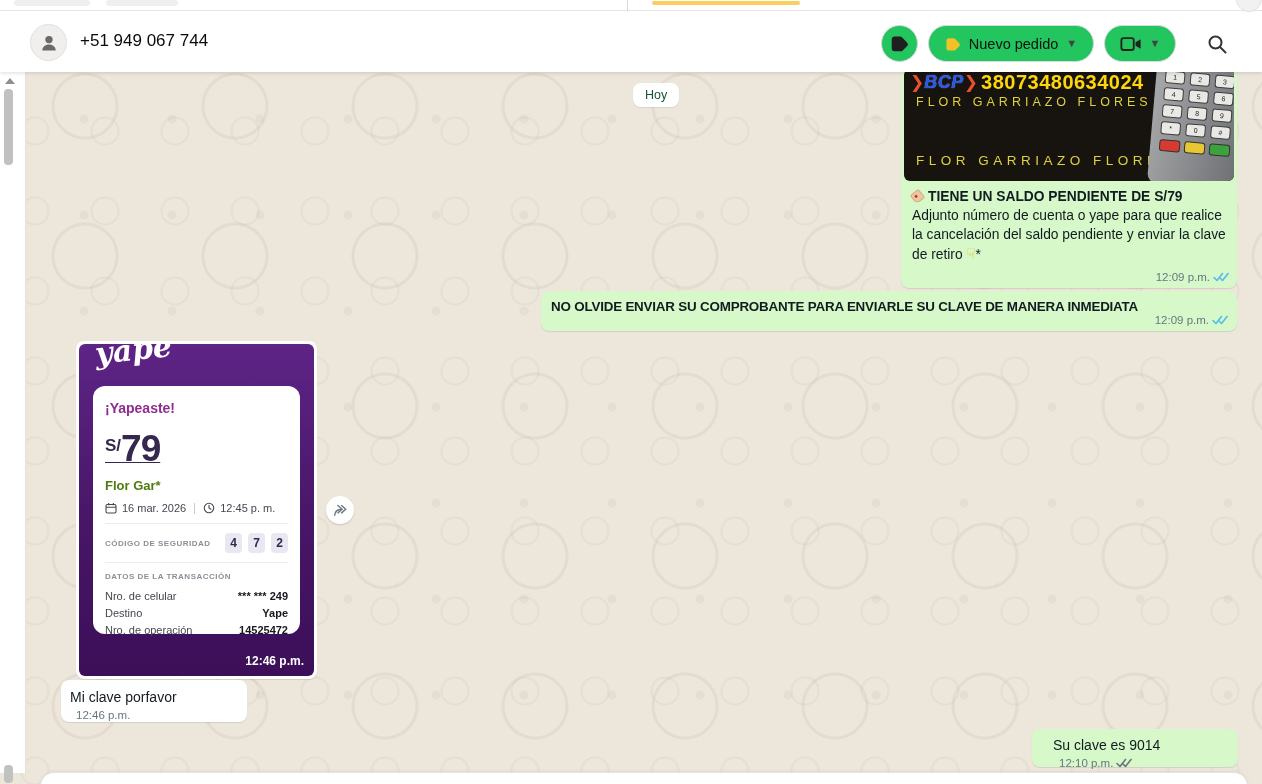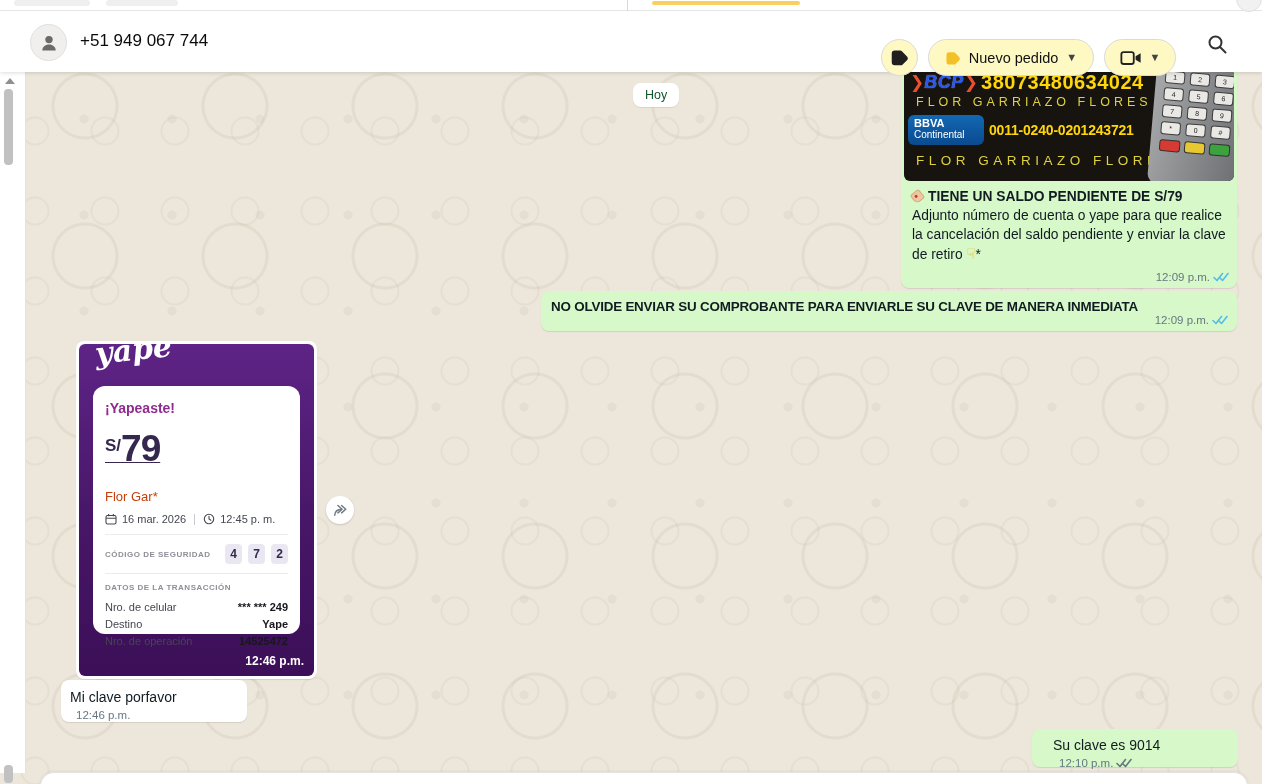--- a/index.html
+++ b/index.html
@@ -13,22 +13,22 @@
   .strip-div  { position:absolute; left:627px; top:0; width:1px; height:11px; background:#d8d8d8; }
   .strip-active { position:absolute; left:652px; top:1px; width:148px; height:4px; border-radius:2px; background:#f9cf60; }
   .strip-circle { position:absolute; left:1236px; top:-14px; width:26px; height:26px; border-radius:50%; background:#f1f1f1; border:1px solid #e0e0e0; }
 
   
   .header { position:absolute; left:0; top:11px; width:1262px; height:61px; background:#fff; z-index:30;
             box-shadow:0 1px 4px rgba(0,0,0,.14); }
   .avatar { position:absolute; left:30px; top:13px; width:37px; height:37px; border-radius:50%;
             background:#f0efee; border:1px solid #e1e0df; display:flex; align-items:center; justify-content:center; }
   .phone  { position:absolute; left:80px; top:20px; font-size:17px; color:#0b0b0b; }
-  .hbtn { position:absolute; top:28px; height:37px; border:1px solid #dadada; border-radius:19px;
-          background:#fef9c3; display:flex; align-items:center; justify-content:center; cursor:pointer; }
+  .hbtn { position:absolute; top:14px; height:37px; border:1px solid #dadada; border-radius:19px;
+          background:#22c55e; display:flex; align-items:center; justify-content:center; cursor:pointer; }
   .btn-tag   { left:881px; width:37px; }
   .btn-order { left:928px; width:166px; gap:8px; padding:0 14px; }
   .btn-video { left:1104px; width:72px; gap:8px; }
   .order-label { font-size:14.5px; color:#111; }
   .caret { font-size:11px; color:#444; line-height:1; }
   .search-wrap { position:absolute; left:1204px; top:20px; width:26px; height:26px; display:flex; align-items:center; justify-content:center; cursor:pointer; }
 
   
   .chat { position:absolute; left:0; top:11px; width:1262px; height:773px;
           background-color:#ece6db;
@@ -98,21 +98,21 @@
   .yape-inner { position:relative; width:235px; height:332px; border-radius:6px; overflow:hidden;
                 background:linear-gradient(180deg,#5e2486 0%,#471667 55%,#3c0f58 100%); }
   .yape-logo { position:absolute; left:16px; top:-12px; color:#fff; font-size:30px; font-weight:bold;
                font-style:italic; font-family:"DejaVu Serif",serif; transform:rotate(-6deg); }
   .yape-card { position:absolute; left:14px; top:42px; width:207px; height:248px; background:#fff; border-radius:12px;
                padding:14px 12px 10px 12px; }
   .yape-title { color:#8f2c8f; font-weight:bold; font-size:14px; }
   .yape-amount { margin-top:12px; color:#35274d;text-decoration:underline; }
   .yape-cur { font-size:17px; font-weight:bold; vertical-align:10px; }
   .yape-num { font-size:37px; font-weight:bold; letter-spacing:-1px; }
-  .yape-rec { margin-top:19px; font-weight:normal; font-size:13px; color:#c2410c; }
+  .yape-rec { margin-top:8px; font-weight:bold; font-size:13px; color:#4d7c0f; }
   .yape-meta { margin-top:9px; display:flex; align-items:center; gap:5px; font-size:11px; color:#44474f; }
   .yape-meta .sep { width:1px; height:11px; background:#c9c9cf; margin:0 3px; }
   .yape-hr { border:none; border-top:1px solid #ececf0; margin:9px 0; }
   .sec-row { display:flex; align-items:center; justify-content:space-between; }
   .mini-label { font-size:8px; letter-spacing:.5px; color:#8e8e99; font-weight:bold; }
   .sec-chips { display:flex; gap:6px; }
   .sec-chip { width:17px; height:20px; border-radius:4px; background:#e9e7f1; color:#35274d; font-weight:bold;
               font-size:12px; display:flex; align-items:center; justify-content:center; }
   .tx-rows { margin-top:7px; }
   .tx-row { display:flex; justify-content:space-between; font-size:11px; color:#44474f; line-height:17px; }
@@ -192,27 +192,20 @@
 
     <div class="bubble out bubbleA">
       <div class="bank-img">
         <div class="bank-row1">
           <span class="bcp-chev">❯</span>
             <span class="bcp-name">BCP</span>
             <span class="bcp-chev">❯</span>
           <span class="bcp-num">38073480634024</span>
         </div>
         <div class="bank-holder1">FLOR GARRIAZO FLORES</div>
-        <div class="bank-row3">
-          <div class="bbva-badge">
-            <div class="bbva-b1">BBVA</div>
-            <div class="bbva-b2">Continental</div>
-          </div>
-          <span class="bbva-num">0011-0240-0201243721</span>
-        </div>
         <div class="bank-holder2">FLOR GARRIAZO FLORES</div>
         <div class="pos">
           <div class="pos-keys">
             <span class="pos-key">1</span>
             <span class="pos-key">2</span>
             <span class="pos-key">3</span>
             <span class="pos-key">4</span>
             <span class="pos-key">5</span>
             <span class="pos-key">6</span>
             <span class="pos-key">7</span>

